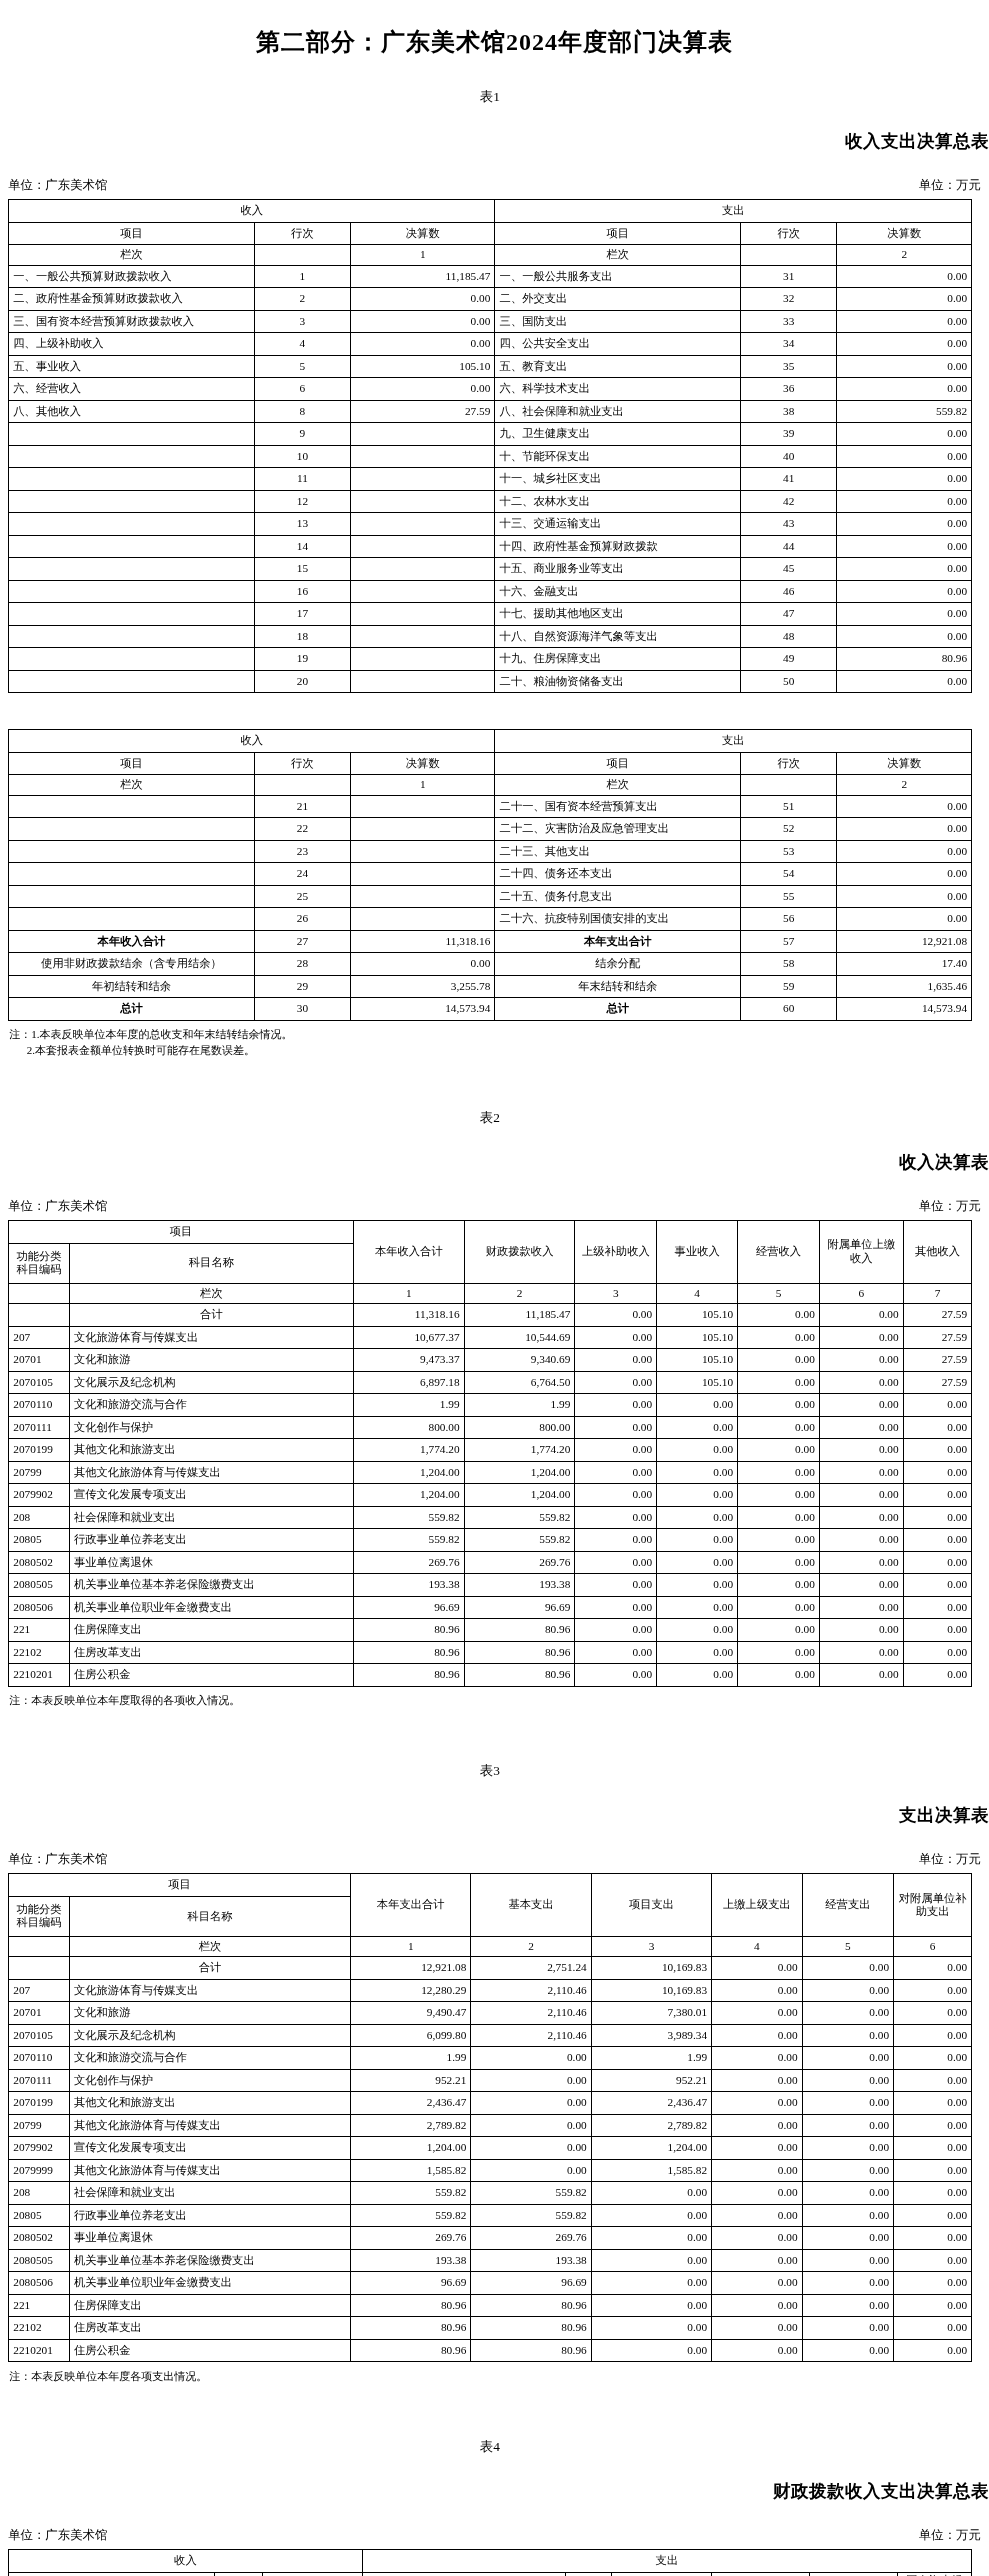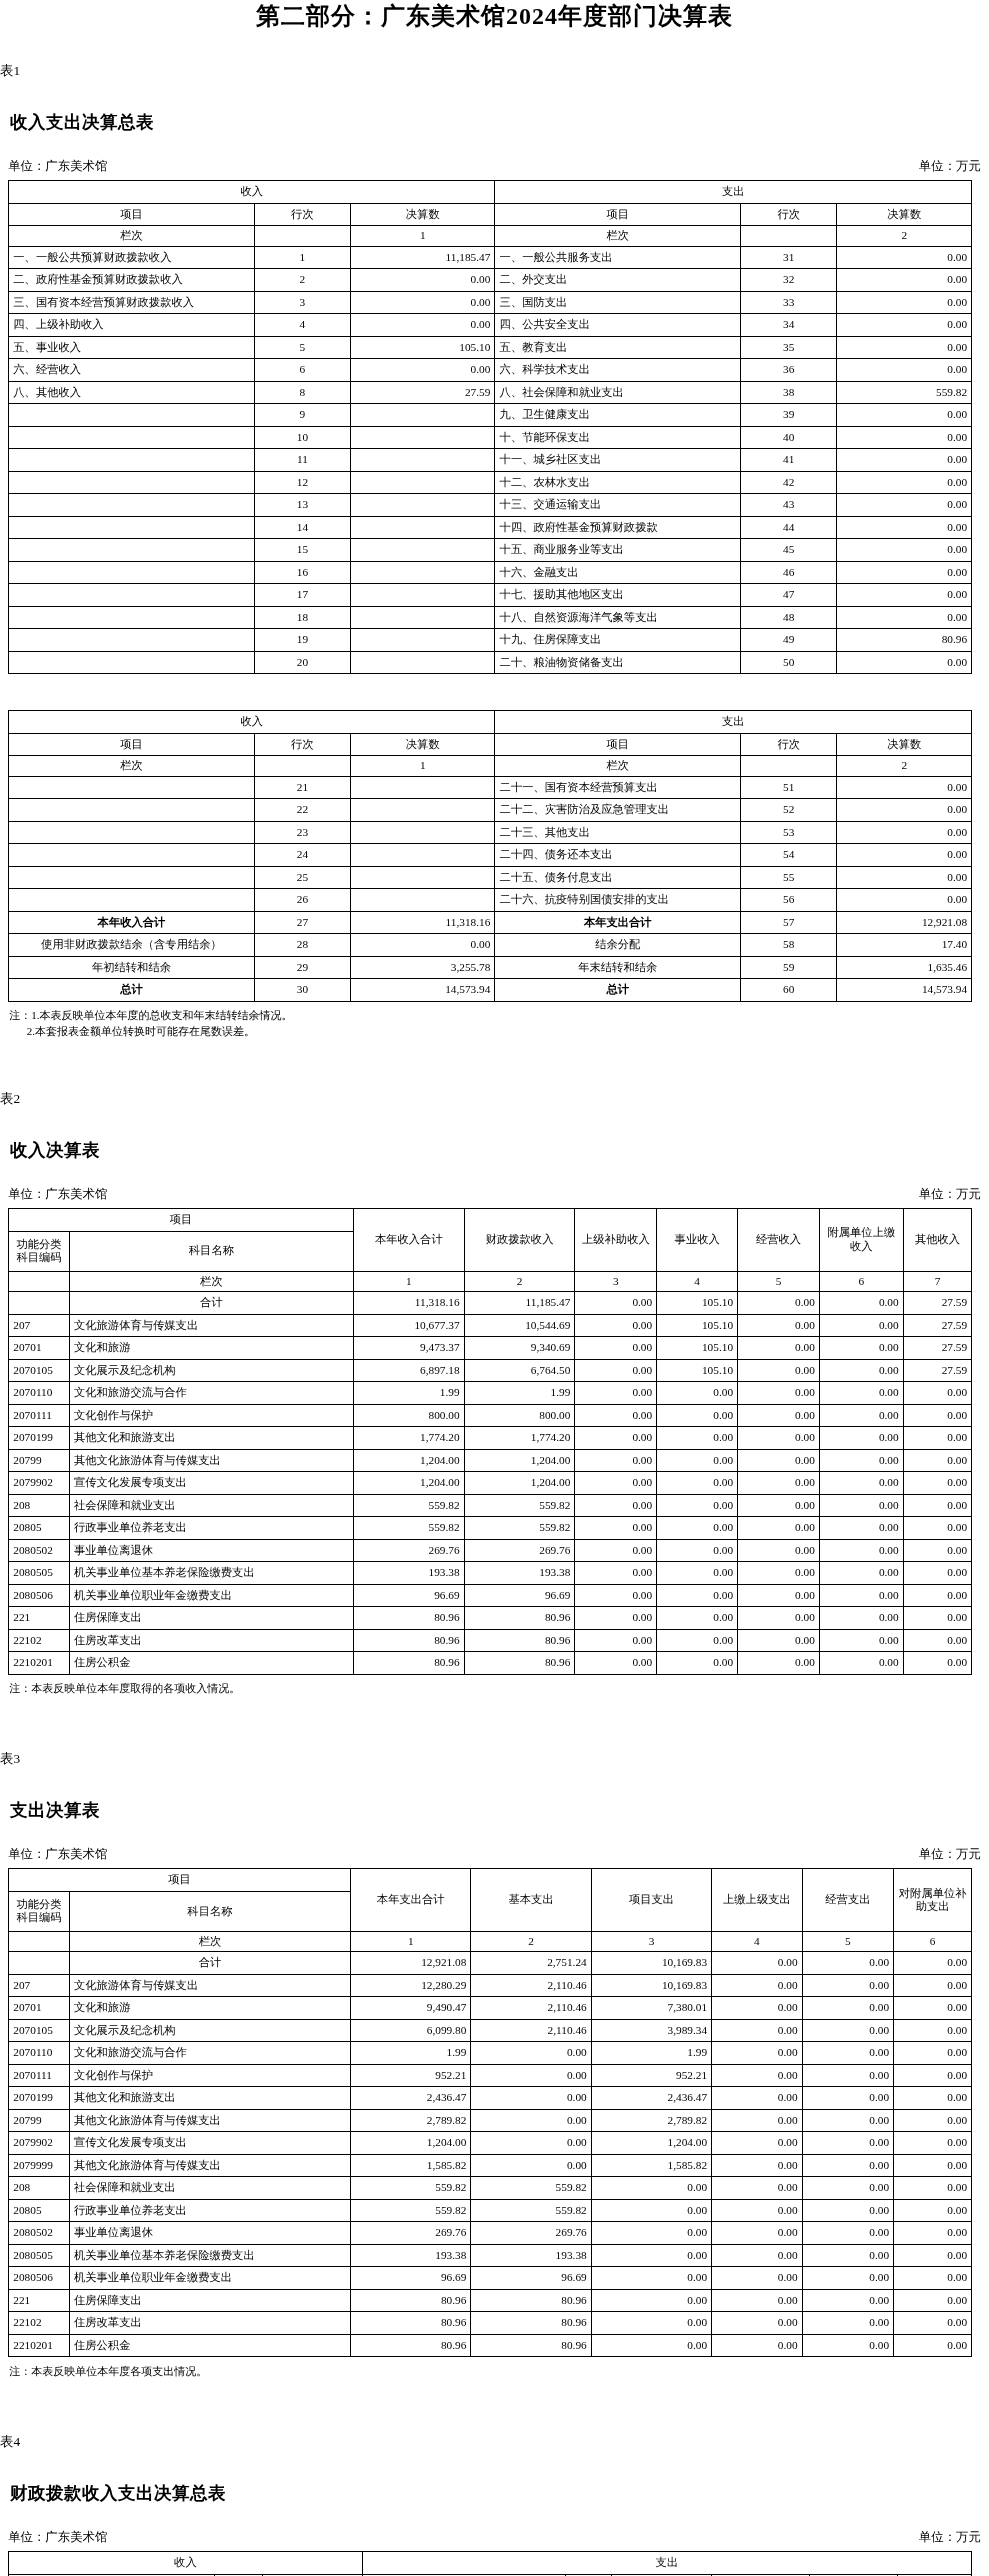--- a/index.html
+++ b/index.html
@@ -1,23 +1,23 @@
 <!DOCTYPE html>
 <html style="font-size:8.2px"><head>
 <meta charset="utf-8">
 <style>
   html,body{margin:0;padding:0;background:#fff;color:#000;}
   body{width:989px;min-height:3337px;font-family:"Liberation Serif","DejaVu Serif",serif;}
-  .main-title{text-align:center;font-size:24px;font-weight:bold;letter-spacing:1px;}
-  .tbl-tag{text-align:left;font-size:13.4px;margin:0 9.3px 0 0;}
+  .main-title{padding-top:26px;text-align:center;font-size:24px;font-weight:bold;letter-spacing:1px;}
+  .tbl-tag{text-align:center;font-size:13.4px;margin:0 9.3px 0 0;}
   .t1-tag{margin-top:30px;}
   .t2-tag{margin-top:50px;}
   .t3-tag{margin-top:54px;}
   .t4-tag{margin-top:54px;}
-  .tbl-title{text-align:left;font-size:17.5px;font-weight:bold;margin-top:30px;letter-spacing:0.5px;padding-left:10px;}
+  .tbl-title{text-align:right;font-size:17.5px;font-weight:bold;margin-top:23px;letter-spacing:0.5px;}
   .unit-row{display:flex;justify-content:space-between;font-size:12.4px;margin:24px 8.2px 5.2px 8.2px;}
   table{width:964px;margin:0 8.2px;border-collapse:collapse;border:1.5px solid #000;table-layout:fixed;}
   .blk2{margin-top:36px;}
   th,td{border:1px solid #000;font-size:11.3px;font-weight:normal;height:18.5px;line-height:13.4px;padding:1.5px 4.1px;vertical-align:middle;word-break:break-all;}
   th{text-align:center;}
   th.h-tall{height:36px;}
   td.k-lab{text-align:left;}
   td.k-line{text-align:center;}
   td.k-num{text-align:right;}
   tr.row-lanci td{text-align:center;height:16.5px;}

